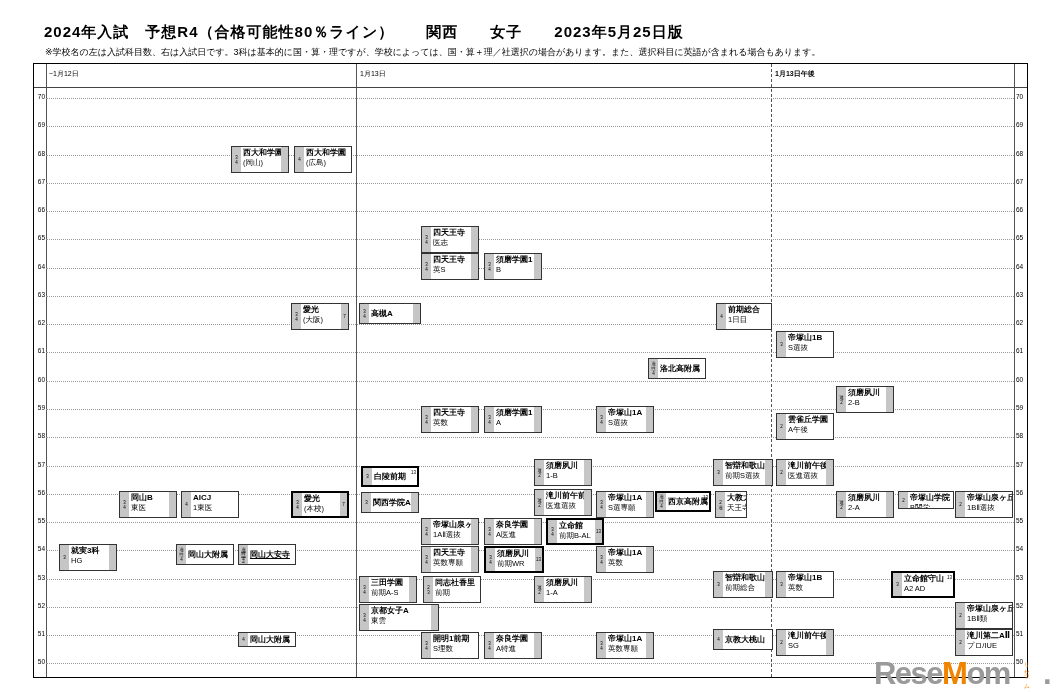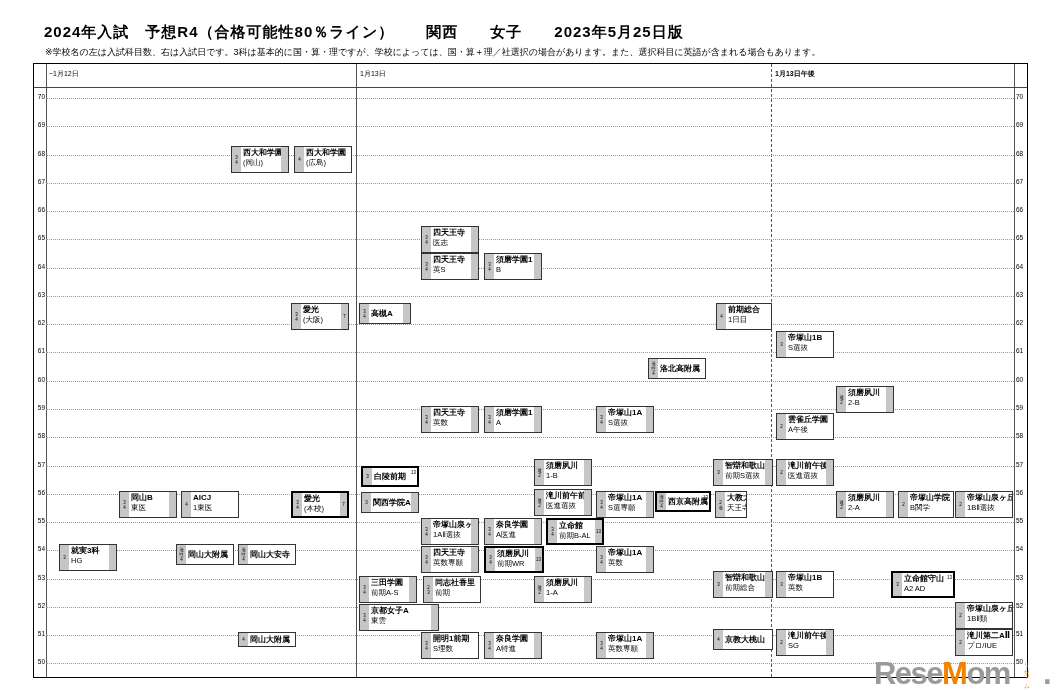--- a/index.html
+++ b/index.html
@@ -172,21 +172,21 @@
         <span class="lband">
           <span class="tiny">3</span>
           <span class="tiny">4</span>
         </span>
         <span class="btext">
           <span class="bname">愛光</span>
           <span class="bsub">(大阪)</span>
         </span>
         <span class="rband">7</span>
       </div>
-      <div class="box one" style="left: 325px; top: 239px; width: 52px; height: 21px;">
+      <div class="box one" style="left: 325px; top: 239px; width: 62px; height: 21px;">
         <span class="lband">
           <span class="tiny">3</span>
           <span class="tiny">4</span>
         </span>
         <span class="btext">
           <span class="bname">高槻A</span>
         </span>
         <span class="rband"></span>
       </div>
       <div class="box" style="left: 682px; top: 239px; width: 56px; height: 27px;">
@@ -397,21 +397,21 @@
         <span class="lband">
           <span class="tiny">選</span>
           <span class="tiny">2</span>
         </span>
         <span class="btext">
           <span class="bname">須磨夙川</span>
           <span class="bsub">2-A</span>
         </span>
         <span class="rband"></span>
       </div>
-      <div class="box" style="left: 864px; top: 427px; width: 56px; height: 27px;">
+      <div class="box" style="left: 864px; top: 427px; width: 56px; height: 18px;">
         <span class="lband">
           <span class="tiny">2</span>
         </span>
         <span class="btext">
           <span class="bname">帝塚山学院</span>
           <span class="bsub">B関学</span>
         </span>
       </div>
       <div class="box" style="left: 921px; top: 427px; width: 58px; height: 27px;">
         <span class="lband">
@@ -468,21 +468,21 @@
       <div class="box one" style="left: 142px; top: 480px; width: 58px; height: 21px;">
         <span class="lband">
           <span class="tiny">適</span>
           <span class="tiny">性</span>
           <span class="tiny">4</span>
         </span>
         <span class="btext">
           <span class="bname">岡山大附属</span>
         </span>
       </div>
-      <div class="box one" style="left: 204px; top: 480px; width: 58px; height: 21px;">
+      <div class="box one" style="left: 204px; top: 480px; width: 58px; height: 21px; text-decoration: underline;">
         <span class="lband">
           <span class="tiny">適</span>
           <span class="tiny">性</span>
           <span class="tiny">4</span>
         </span>
         <span class="btext">
           <span class="bname">岡山大安寺</span>
         </span>
       </div>
       <div class="box" style="left: 387px; top: 482px; width: 58px; height: 27px;">

